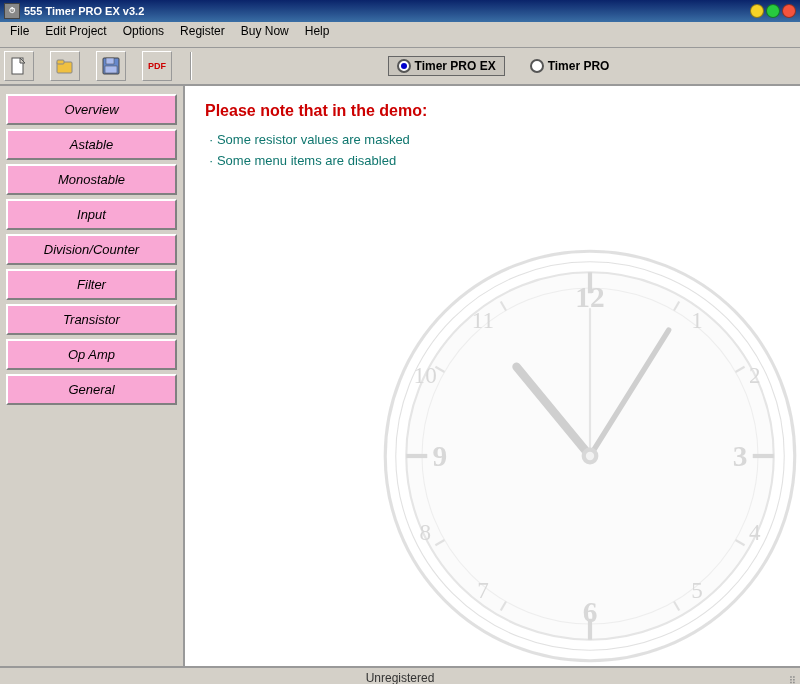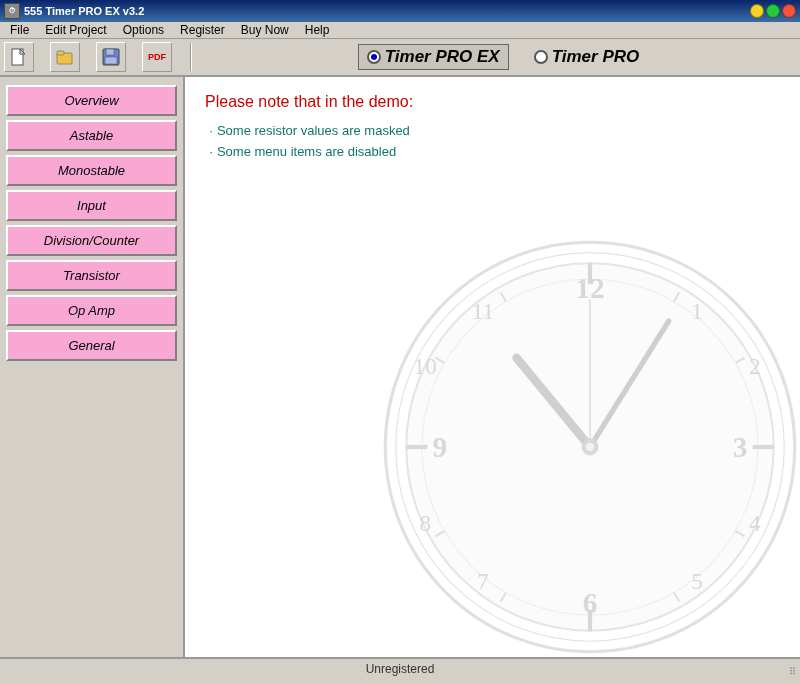--- a/index.html
+++ b/index.html
@@ -53,24 +53,23 @@
       cursor: pointer;
     }
     .title-btn.minimize { background: #f5d327; }
     .title-btn.maximize { background: #27ca3f; }
     .title-btn.close { background: #f5533d; }
 
     
     .menu-bar {
       background: #d4d0c8;
       display: flex;
-      align-items: center;
-      height: 15px;
+      height: 26px;
       border-bottom: 1px solid #999;
-      padding: 8px 2px;
+      padding: 0 2px;
     }
     .menu-item {
       padding: 2px 8px;
       cursor: pointer;
       font-size: 12px;
       color: #000;
     }
 
     
     .toolbar {
@@ -133,23 +132,22 @@
       justify-content: center;
     }
     .radio-circle.checked::after {
       content: '';
       width: 6px;
       height: 6px;
       border-radius: 50%;
       background: #0000cc;
     }
     .radio-label {
-      font-size: 17px;
+      font-size: 12px;
       font-weight: bold;
-      font-style: italic;
     }
 
     
     .main-layout {
       display: flex;
       height: calc(684px - 22px - 22px - 38px - 22px);
     }
 
     
     .sidebar {
@@ -186,21 +184,21 @@
     }
 
     .demo-notice {
       padding: 16px 20px;
       position: relative;
       z-index: 2;
     }
     .demo-title {
       color: #cc0000;
       font-size: 16px;
-      font-weight: normal;
+      font-weight: bold;
       margin-bottom: 12px;
       font-family: Arial, sans-serif;
     }
     .demo-item {
       color: #0f766e;
       font-size: 13px;
       margin-bottom: 6px;
       padding-left: 4px;
     }
 
@@ -296,20 +294,21 @@
 </div>
 
 <div class="main-layout">
 
   <div class="sidebar">
     <button class="sidebar-btn">Overview</button>
     <button class="sidebar-btn">Astable</button>
     <button class="sidebar-btn">Monostable</button>
     <button class="sidebar-btn">Input</button>
     <button class="sidebar-btn">Division/Counter</button>
+    <button class="sidebar-btn">Filter</button>
     <button class="sidebar-btn">Transistor</button>
     <button class="sidebar-btn">Op Amp</button>
     <button class="sidebar-btn">General</button>
   </div>
 
   <div class="content-area">
     <div class="demo-notice">
       <div class="demo-title">Please note that in the demo:</div>
       <div class="demo-item">· Some resistor values are masked</div>
       <div class="demo-item">· Some menu items are disabled</div>

